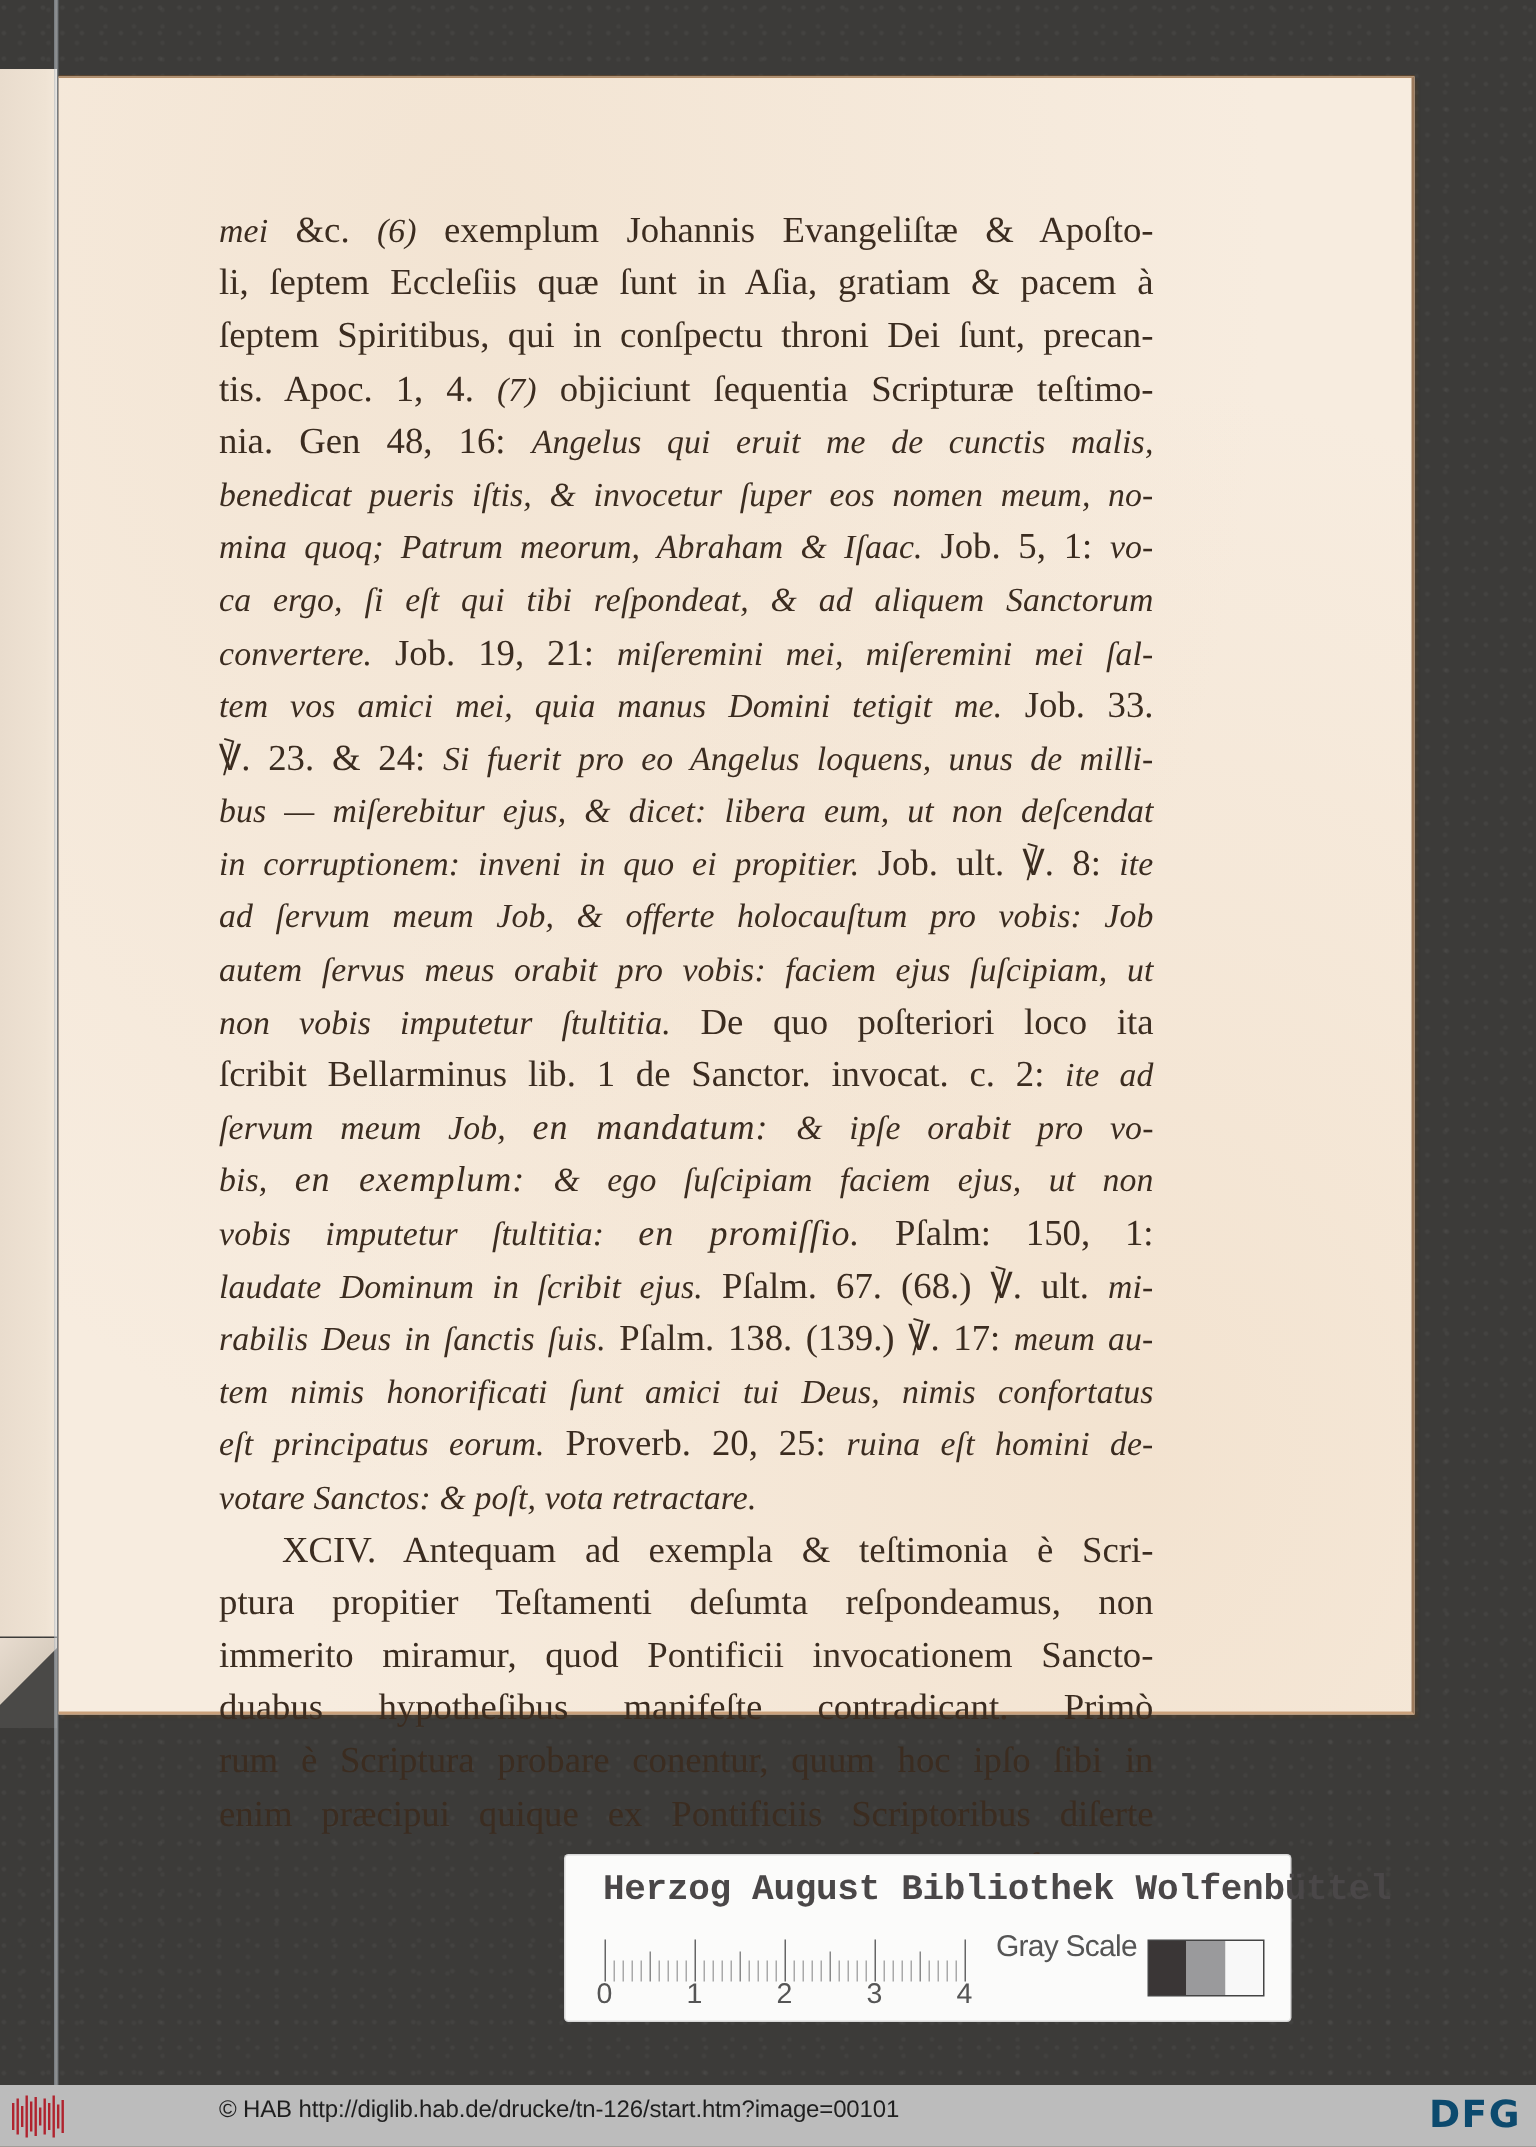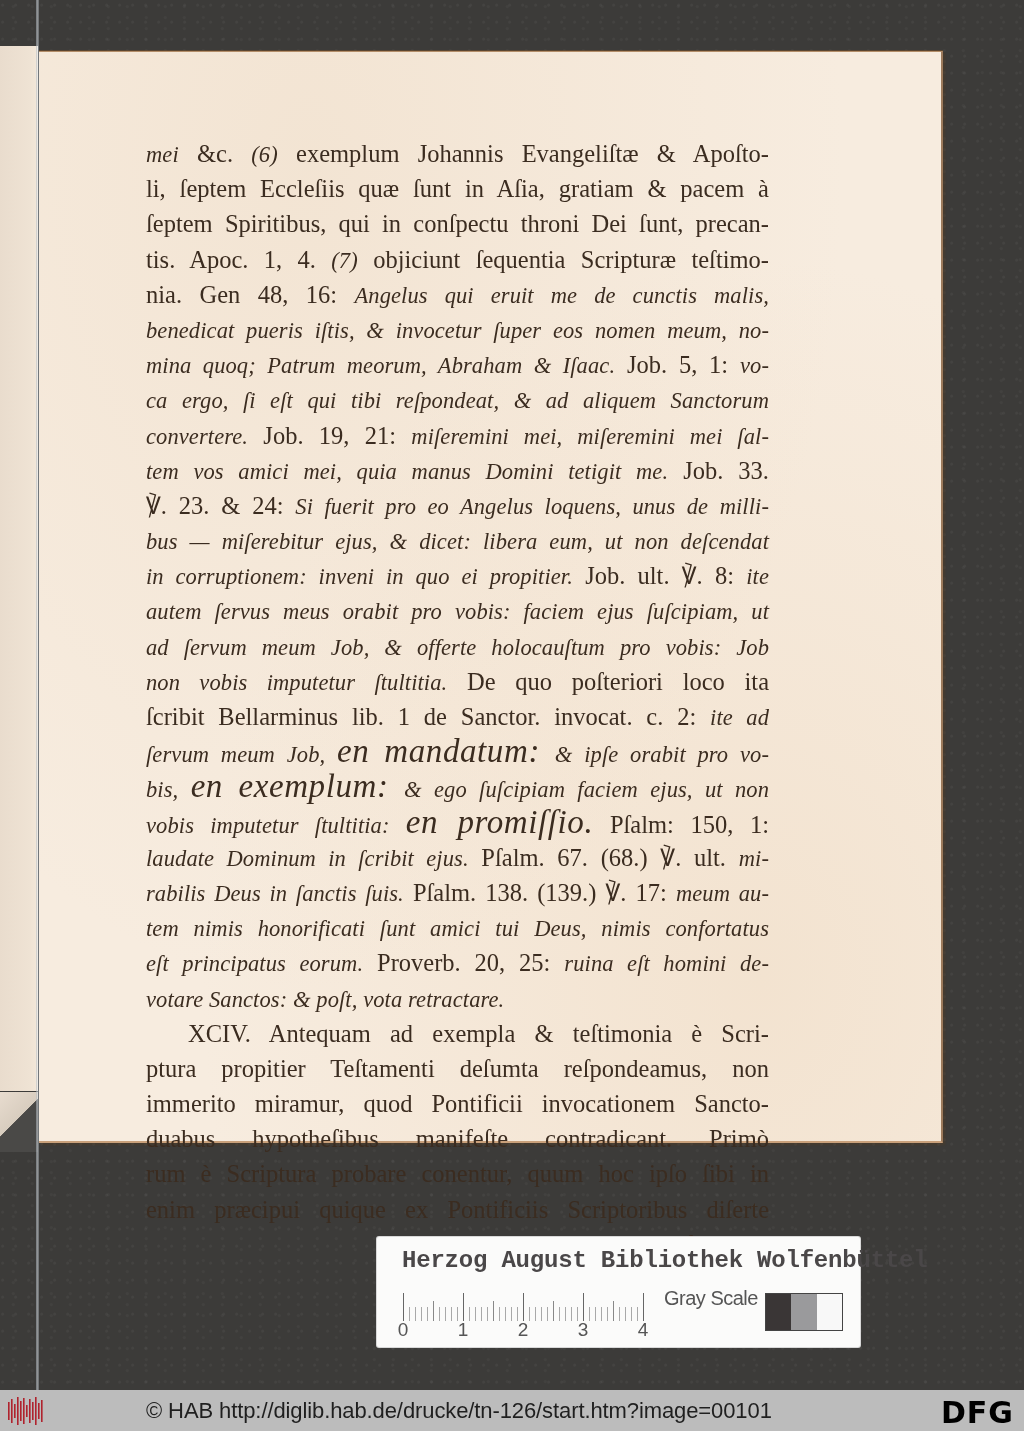--- a/index.html
+++ b/index.html
@@ -46,21 +46,21 @@
       color: #3b2c20;
       font-size: 24.5px; line-height: 35.2px;
     }
     .line {
       display: block; white-space: nowrap; text-align: justify;
       text-align-last: justify; height: 35.2px;
     }
     .line.last { text-align-last: left; }
     .line.indent { padding-left: 42px; }
     .it { font-style: italic; font-size: 22.5px; letter-spacing: 0.1px; }
-    .big { font-style: italic; font-size: 33px; letter-spacing: 0.6px; }
+    .big { font-style: italic; font-size: 24px; letter-spacing: 0.6px; }
     .catch-row {
       display: flex; justify-content: space-between; padding-left: 318px; padding-right: 8px;
       height: 35px;
     }
     
     .card {
       position: absolute; left: 377px; top: 1237px; width: 483px; height: 110px;
       background: #fbfbfa; border-radius: 2px;
       box-shadow: 0 0 0 1px #d8d8d8;
     }
@@ -90,26 +90,26 @@
     .gray-swatch { flex: 1; }
     
     .footer {
       position: absolute; left: 0; top: 1390px; width: 1024px; height: 41px;
       background: #bcbcbc; display: flex; align-items: center;
     }
     .hab-logo { position: absolute; left: 6px; top: 6px; width: 40px; height: 30px; }
     .footer-text {
       position: absolute; left: 146px; top: 8px;
       font-family: "Liberation Sans", "DejaVu Sans", sans-serif;
-      font-size: 22px; color: #1f1f1f; white-space: nowrap; letter-spacing: -0.1px;
+      font-size: 16px; color: #1f1f1f; white-space: nowrap; letter-spacing: -0.1px;
     }
     .dfg-logo {
       position: absolute; right: 10px; top: 5px;
       font-family: "DejaVu Sans", "Liberation Sans", sans-serif; font-weight: bold;
-      font-size: 30px; color: #000000; letter-spacing: 1px;
+      font-size: 25px; color: #0c4a6e; letter-spacing: 1px;
     }
   </style>
 </head>
 <body>
 
 <div class="board"></div>
 <div class="left-strip"></div>
 <div class="left-strip-lower"></div>
 <div class="glass-edge"></div>
 
@@ -122,22 +122,22 @@
     <span class="line"><span class="">tis. Apoc. 1, 4. </span><span class="it">(7)</span><span class=""> objiciunt ſequentia Scripturæ teſtimo-</span></span>
     <span class="line"><span class="">nia. Gen 48, 16: </span><span class="it">Angelus qui eruit me de cunctis malis,</span></span>
     <span class="line"><span class="it">benedicat pueris iſtis, &amp; invocetur ſuper eos nomen meum, no-</span></span>
     <span class="line"><span class="it">mina quoq; Patrum meorum, Abraham &amp; Iſaac.</span><span class=""> Job. 5, 1: </span><span class="it">vo-</span></span>
     <span class="line"><span class="it">ca ergo, ſi eſt qui tibi reſpondeat, &amp; ad aliquem Sanctorum</span></span>
     <span class="line"><span class="it">convertere.</span><span class=""> Job. 19, 21: </span><span class="it">miſeremini mei, miſeremini mei ſal-</span></span>
     <span class="line"><span class="it">tem vos amici mei, quia manus Domini tetigit me.</span><span class=""> Job. 33.</span></span>
     <span class="line"><span class="">℣. 23. &amp; 24: </span><span class="it">Si fuerit pro eo Angelus loquens, unus de milli-</span></span>
     <span class="line"><span class="it">bus — miſerebitur ejus, &amp; dicet: libera eum, ut non deſcendat</span></span>
     <span class="line"><span class="it">in corruptionem: inveni in quo ei propitier.</span><span class=""> Job. ult. ℣. 8: </span><span class="it">ite</span></span>
+    <span class="line"><span class="it">ad ſervum meum Job, &amp; offerte holocauſtum pro vobis: Job</span></span>
     <span class="line"><span class="it">autem ſervus meus orabit pro vobis: faciem ejus ſuſcipiam, ut</span></span>
-    <span class="line"><span class="it">ad ſervum meum Job, &amp; offerte holocauſtum pro vobis: Job</span></span>
     <span class="line"><span class="it">non vobis imputetur ſtultitia.</span><span class="">  De quo poſteriori loco ita</span></span>
     <span class="line"><span class="">ſcribit Bellarminus lib. 1 de Sanctor. invocat. c. 2: </span><span class="it">ite ad</span></span>
     <span class="line"><span class="it">ſervum meum Job, </span><span class="big">en mandatum: </span><span class="it">&amp; ipſe orabit pro vo-</span></span>
     <span class="line"><span class="it">bis, </span><span class="big">en exemplum: </span><span class="it">&amp; ego ſuſcipiam faciem ejus, ut non</span></span>
     <span class="line"><span class="it">vobis imputetur ſtultitia: </span><span class="big">en promiſſio.</span><span class=""> Pſalm: 150, 1:</span></span>
     <span class="line"><span class="it">laudate Dominum in ſcribit ejus.</span><span class=""> Pſalm. 67. (68.) ℣. ult. </span><span class="it">mi-</span></span>
     <span class="line"><span class="it">rabilis Deus in ſanctis ſuis.</span><span class=""> Pſalm. 138. (139.) ℣. 17: </span><span class="it">meum au-</span></span>
     <span class="line"><span class="it">tem nimis honorificati ſunt amici tui Deus, nimis confortatus</span></span>
     <span class="line"><span class="it">eſt principatus eorum.</span><span class=""> Proverb. 20, 25: </span><span class="it">ruina eſt homini de-</span></span>
     <span class="line last"><span class="it">votare Sanctos: &amp; poſt, vota retractare.</span></span>

